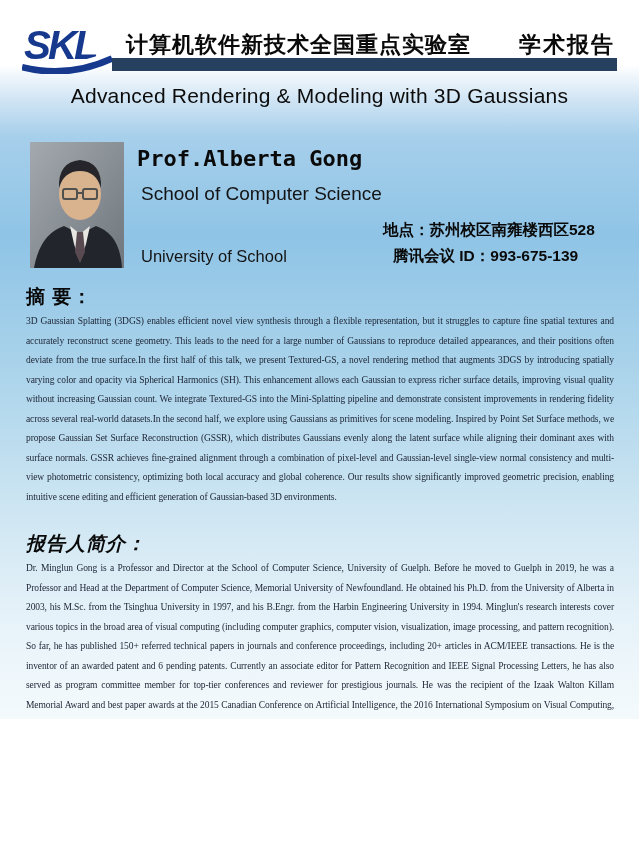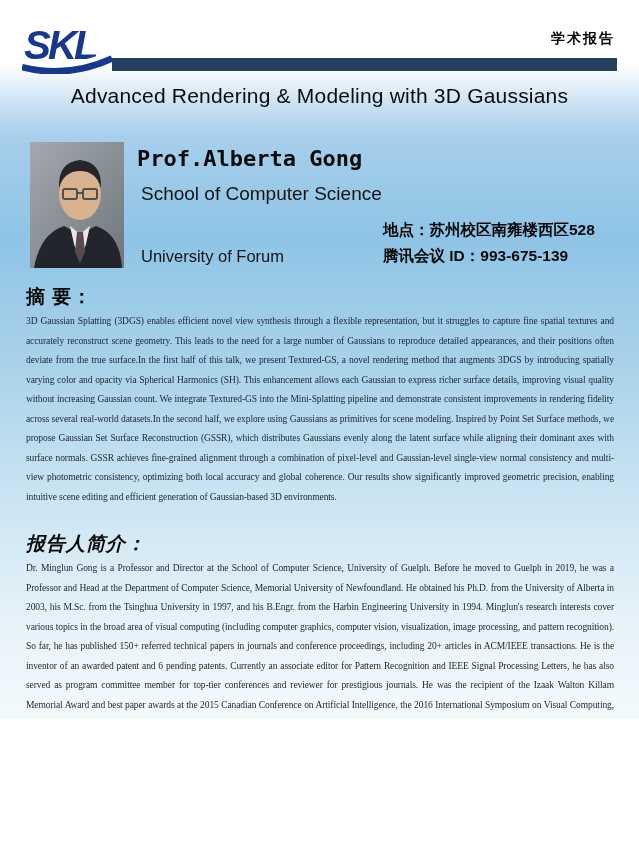--- a/index.html
+++ b/index.html
@@ -18,21 +18,21 @@
   }
   
   .skl-logo { position: absolute; left: 22px; top: 22px; }
   .lab-name {
     position: absolute; left: 126px; top: 30px;
     font-size: 22px; font-weight: bold; color: #0a0a0a; letter-spacing: 1px;
     white-space: nowrap;
   }
   .forum-label {
     position: absolute; right: 24px; top: 30px;
-    font-size: 14px; font-weight: bold; color: #0a0a0a; letter-spacing: 2px;
+    font-size: 22px; font-weight: bold; color: #0a0a0a; letter-spacing: 2px;
     white-space: nowrap;
   }
   .navy-rule {
     position: absolute; left: 112px; top: 58px;
     width: 505px; height: 13px; background: #26405f;
   }
   
   .talk-title {
     position: absolute; left: 0; top: 84px; width: 639px;
     text-align: center; font-size: 21px; color: #0c0c0c; letter-spacing: 0.2px;
@@ -53,21 +53,21 @@
   .speaker-univ {
     position: absolute; left: 141px; top: 247px;
     font-size: 16.5px; color: #141414; white-space: nowrap;
   }
   .info-time, .info-loc, .info-meet {
     position: absolute; left: 383px;
     font-size: 15.5px; font-weight: 600; color: #0a0a0a; white-space: nowrap;
   }
   .info-time { top: 181px; }
   .info-loc  { top: 220px; }
-  .info-meet { top: 246px; }
+  .info-meet { top: 246px; margin-left: 10px; }
   
   .section-heading {
     position: absolute; left: 26px;
     font-size: 19px; font-weight: bold; color: #0a0a0a; letter-spacing: 1px;
   }
   .abstract-heading { top: 284px; }
   .bio-heading { top: 531px; font-style: italic; }
   .body-text {
     position: absolute; left: 26px; width: 588px;
     font-family: Liberation Serif, serif;
@@ -104,20 +104,21 @@
 
 <div class="poster">
 
   <div class="skl-logo">
     <svg width="92" height="52" viewBox="0 0 96 54">
       <text x="2" y="38" font-family="Liberation Sans, sans-serif" font-size="42" font-weight="bold" font-style="italic" fill="#16398e" letter-spacing="-3">SKL</text>
       <path d="M0,41 Q48,53 94,32" stroke="#ffffff" stroke-width="5" fill="none"></path>
       <path d="M0,47 Q48,59 94,38" stroke="#16398e" stroke-width="7" fill="none"></path>
     </svg>
   </div>
+  <div class="lab-name">计算机软件新技术全国重点实验室</div>
   <div class="forum-label">学术报告</div>
   <div class="navy-rule"></div>
 
   <div class="talk-title">Advanced Rendering &amp; Modeling with 3D Gaussians</div>
 
   <div class="photo">
     <svg width="94" height="126" viewBox="0 0 94 126">
       <defs>
         <linearGradient id="pbg" x1="0" y1="0" x2="1" y2="1">
           <stop offset="0" stop-color="#a3a9ae"></stop>
@@ -130,21 +131,21 @@
       <rect x="33" y="47" width="14" height="10" rx="2" fill="none" stroke="#50504f" stroke-width="2"></rect>
       <rect x="53" y="47" width="14" height="10" rx="2" fill="none" stroke="#50504f" stroke-width="2"></rect>
       <line x1="47" y1="51" x2="53" y2="51" stroke="#50504f" stroke-width="2"></line>
       <path d="M4,126 Q10,92 34,84 L50,92 L66,84 Q90,92 92,126 Z" fill="#23252c"></path>
       <path d="M40,84 L50,92 L60,84 L56,102 L50,120 L44,102 Z" fill="#e8e6e2"></path>
       <path d="M47,90 L53,90 L55,110 L50,121 L45,110 Z" fill="#584a50"></path>
     </svg>
   </div>
   <div class="speaker-name">Prof.Alberta Gong</div>
   <div class="speaker-dept">School of Computer Science</div>
-  <div class="speaker-univ">University of Forum</div>
+  <div class="speaker-univ">University of School</div>
   <div class="info-loc">地点：苏州校区南雍楼西区528</div>
   <div class="info-meet">腾讯会议 ID：993-675-139</div>
 
   <div class="section-heading abstract-heading">摘 要：</div>
   <div class="body-text abstract-body">3D Gaussian Splatting (3DGS) enables efficient novel view synthesis through a flexible representation, but it struggles to capture fine spatial textures and accurately reconstruct scene geometry. This leads to the need for a large number of Gaussians to reproduce detailed appearances, and their positions often deviate from the true surface.In the first half of this talk, we present Textured-GS, a novel rendering method that augments 3DGS by introducing spatially varying color and opacity via Spherical Harmonics (SH). This enhancement allows each Gaussian to express richer surface details, improving visual quality without increasing Gaussian count. We integrate Textured-GS into the Mini-Splatting pipeline and demonstrate consistent improvements in rendering fidelity across several real-world datasets.In the second half, we explore using Gaussians as primitives for scene modeling. Inspired by Point Set Surface methods, we propose Gaussian Set Surface Reconstruction (GSSR), which distributes Gaussians evenly along the latent surface while aligning their dominant axes with surface normals. GSSR achieves fine-grained alignment through a combination of pixel-level and Gaussian-level single-view normal consistency and multi-view photometric consistency, optimizing both local accuracy and global coherence. Our results show significantly improved geometric precision, enabling intuitive scene editing and efficient generation of Gaussian-based 3D environments.</div>
 
   <div class="section-heading bio-heading">报告人简介：</div>
   <div class="body-text bio-body">Dr. Minglun Gong is a Professor and Director at the School of Computer Science, University of Guelph. Before he moved to Guelph in 2019, he was a Professor and Head at the Department of Computer Science, Memorial University of Newfoundland. He obtained his Ph.D. from the University of Alberta in 2003, his M.Sc. from the Tsinghua University in 1997, and his B.Engr. from the Harbin Engineering University in 1994. Minglun's research interests cover various topics in the broad area of visual computing (including computer graphics, computer vision, visualization, image processing, and pattern recognition). So far, he has published 150+ referred technical papers in journals and conference proceedings, including 20+ articles in ACM/IEEE transactions. He is the inventor of an awarded patent and 6 pending patents. Currently an associate editor for Pattern Recognition and IEEE Signal Processing Letters, he has also served as program committee member for top-tier conferences and reviewer for prestigious journals. He was the recipient of the Izaak Walton Killam Memorial Award and best paper awards at the 2015 Canadian Conference on Artificial Intelligence, the 2016 International Symposium on Visual Computing, and the 2019 Conference on Computer and Robot Vision.</div>
 
   <div class="logo-block logo-college">

